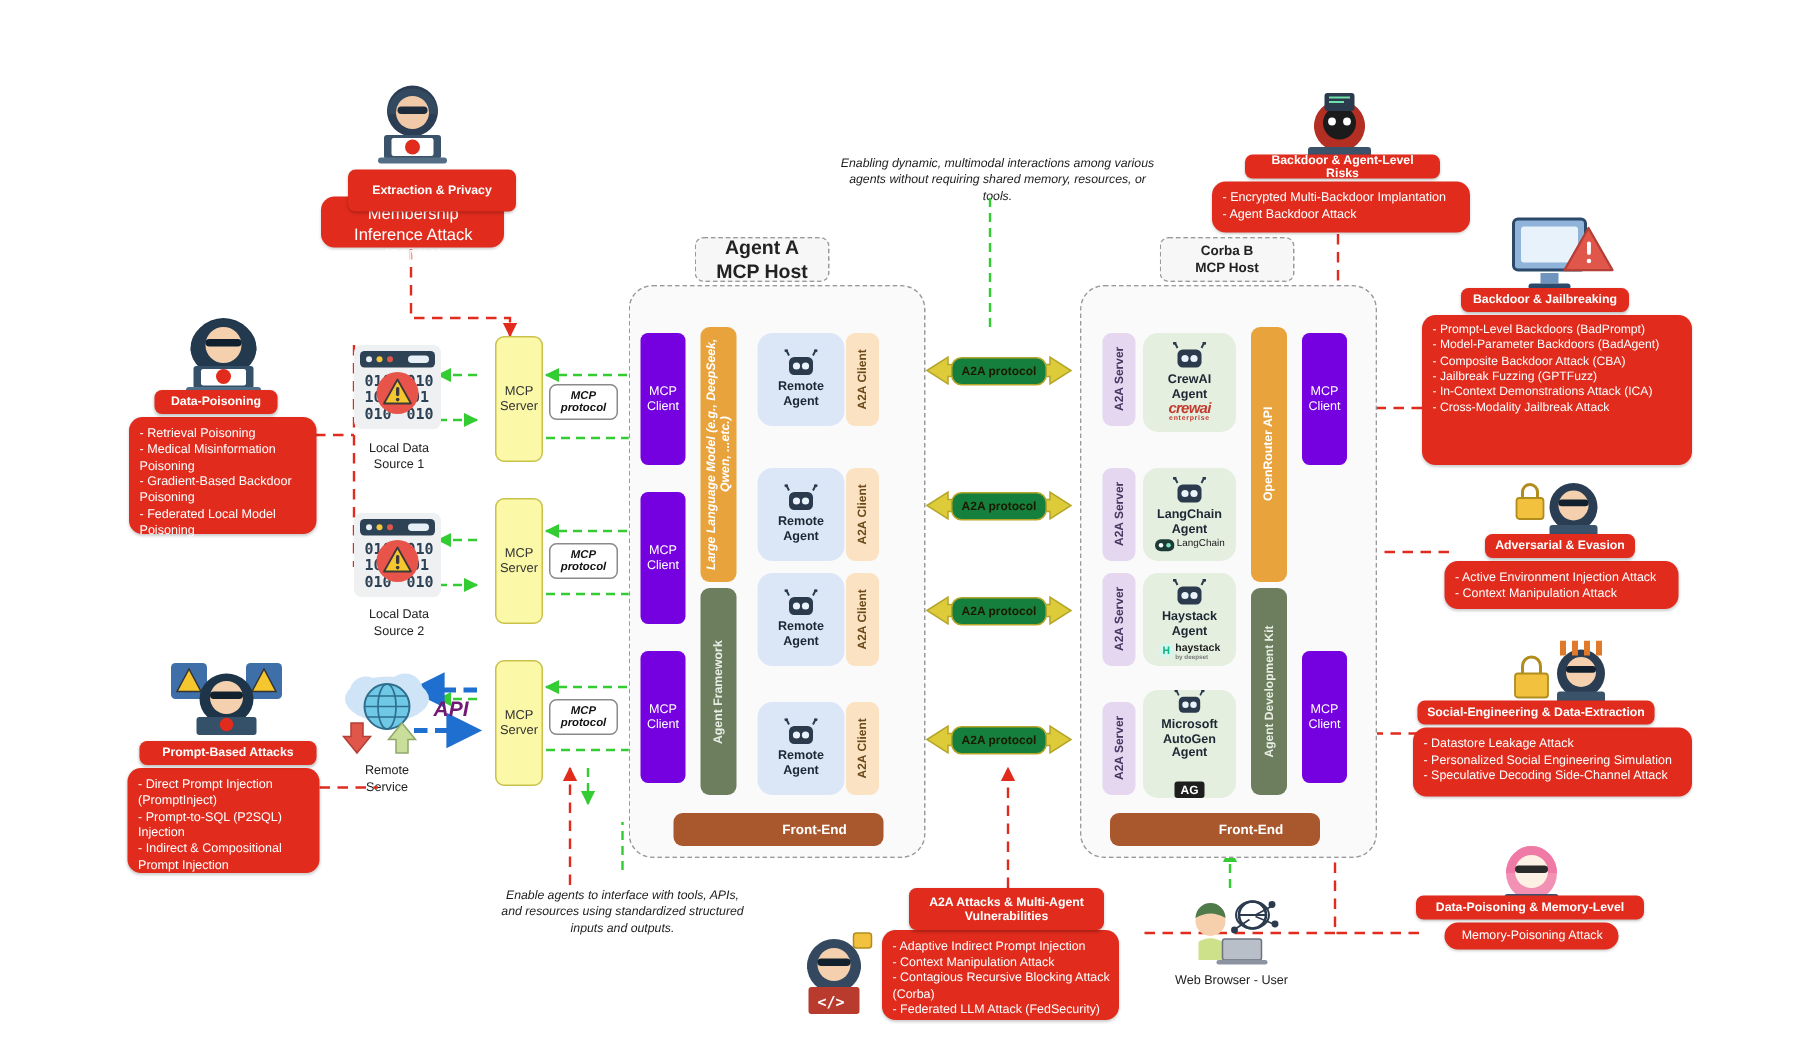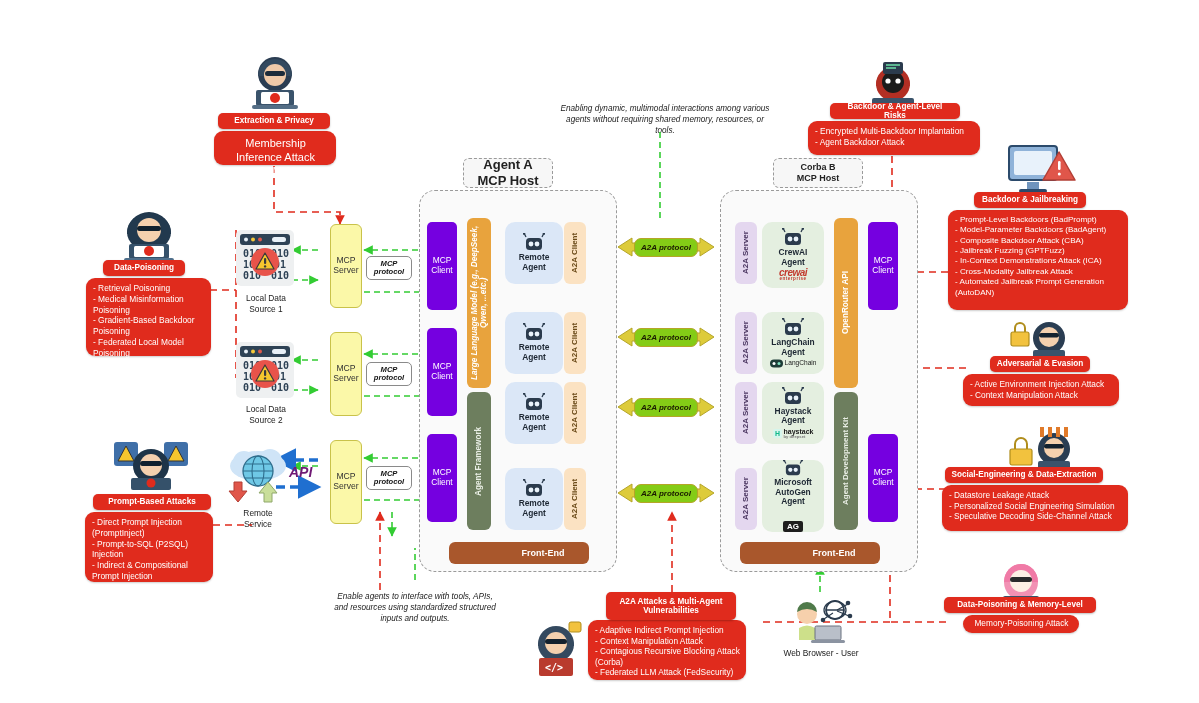--- a/index.html
+++ b/index.html
@@ -65,22 +65,22 @@
   .fw-agent{
     background:#e4efe0;border-radius:10px;color:#1d2733;
     display:flex;flex-direction:column;align-items:center;justify-content:center;
     text-align:center;line-height:1.15;font-weight:bold;
   }
   .frontend{
     background:#a9572c;color:#fff;font-weight:bold;border-radius:6px;
     display:flex;align-items:center;justify-content:center;padding-left:48px;
   }
   .a2a-proto{
-    background:#84cc16;border:1px solid #b5a528;border-radius:7px;
-    color:#1a1a00;font-style:italic;font-weight:bold;
+    background:#15803d;border:1px solid #b5a528;border-radius:7px;
+    color:#1a1a00;font-weight:bold;
     display:flex;align-items:center;justify-content:center;text-align:center;
   }
   .note{
     color:#1b1b1b;font-style:italic;text-align:center;line-height:1.32;
   }
   .caption{color:#222;text-align:center;line-height:1.25;}
 
   
   .robot{display:block;}
   
@@ -164,21 +164,21 @@
     <ellipse cx="31" cy="18" rx="17" ry="17" fill="#2b3d52"></ellipse>
     <path d="M14,20 a17,17 0 0 1 34,0 z" fill="#33495f"></path>
     <circle cx="31" cy="19" r="11" fill="#f0c9a8"></circle>
     <rect x="21" y="15" width="20" height="5" rx="2.5" fill="#1d2b3a"></rect>
     <rect x="12" y="34" width="38" height="16" rx="2" fill="#3a536b"></rect>
     <rect x="17" y="36" width="28" height="12" rx="1.5" fill="#ffffff"></rect>
     <circle cx="31" cy="42" r="5" fill="#e02b1d"></circle>
     <rect x="8" y="49" width="46" height="4" rx="2" fill="#546e86"></rect>
   </svg>
 </div>
-<div class="cat-title abs" style="left:218px;top:113px;width:112px;height:16px;font-size:8.2px">Extraction &amp; Privacy</div>
+<div class="cat-title abs" style="left:232px;top:113px;width:112px;height:28px;font-size:8.2px">Extraction &amp; Privacy</div>
 <div class="cat-body abs" style="left:214px;top:131px;width:122px;height:34px;font-size:11px;text-align:center">
   <div>Membership Inference Attack (S2MIA)</div>
 </div>
 
 <div class="abs" style="left:113px;top:208px;width:72px;height:58px;z-index:4">
   <svg viewBox="0 0 72 58" width="72" height="58">
     <path d="M14,26 a22,22 0 0 1 44,0 z" fill="#1e3448"></path>
     <ellipse cx="36" cy="24" rx="22" ry="19" fill="#22394e"></ellipse>
     <circle cx="36" cy="22" r="12" fill="#f4d0ae"></circle>
     <rect x="24" y="18" width="24" height="5" rx="2.5" fill="#10202e"></rect>
@@ -559,21 +559,20 @@
   </svg>
 </div>
 <div class="cat-title abs" style="left:974px;top:192px;width:112px;height:16px;font-size:8.2px">Backdoor &amp; Jailbreaking</div>
 <div class="cat-body abs" style="left:948px;top:210px;width:180px;height:100px;font-size:8.1px">
   <div>- Prompt-Level Backdoors (BadPrompt)</div>
   <div>- Model-Parameter Backdoors (BadAgent)</div>
   <div>- Composite Backdoor Attack (CBA)</div>
   <div>- Jailbreak Fuzzing (GPTFuzz)</div>
   <div>- In-Context Demonstrations Attack (ICA)</div>
   <div>- Cross-Modality Jailbreak Attack</div>
-  <div>- Automated Jailbreak Prompt Generation (AutoDAN)</div>
 </div>
 
 <div class="abs" style="left:1003px;top:318px;width:72px;height:44px;z-index:4">
   <svg viewBox="0 0 72 44" width="72" height="44">
     <rect x="8" y="14" width="18" height="14" rx="2" fill="#f2c23e" stroke="#b08d1c" stroke-width="1.2"></rect>
     <path d="M12,14 v-4 a5,5 0 0 1 10,0 v4" fill="none" stroke="#b08d1c" stroke-width="2"></path>
     <ellipse cx="46" cy="20" rx="16" ry="16" fill="#2a3d52"></ellipse>
     <circle cx="46" cy="19" r="10" fill="#f4d0ae"></circle>
     <rect x="36" y="15" width="20" height="4.5" rx="2.2" fill="#13212e"></rect>
     <rect x="30" y="32" width="32" height="10" rx="2" fill="#3a536b"></rect>

